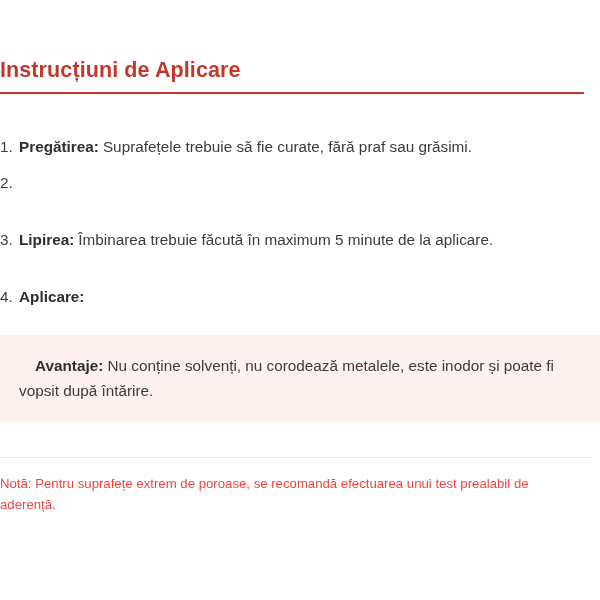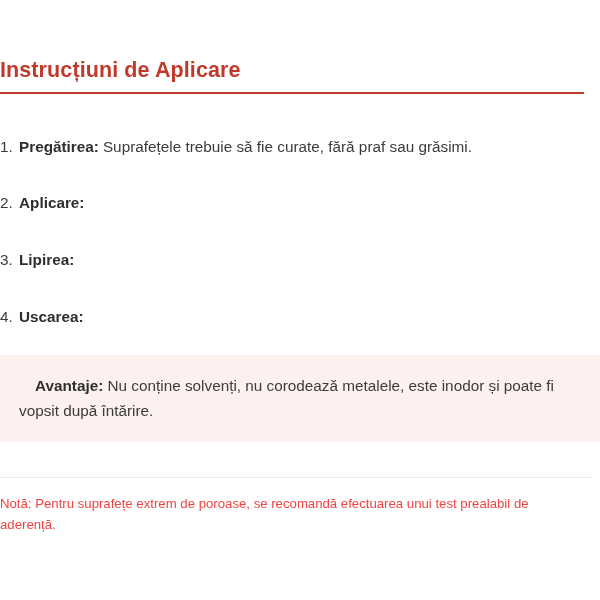--- a/index.html
+++ b/index.html
@@ -120,31 +120,31 @@
   <ol class="steps">
 
     <li class="step">
       <span class="step-num">1.</span>
       <span class="step-term">Pregătirea:</span>
       <span class="step-text">Suprafețele trebuie să fie curate, fără praf sau grăsimi.</span>
     </li>
 
     <li class="step">
       <span class="step-num">2.</span>
-      <span class="step-term">Aplicare:</span>
     </li>
 
     <li class="step">
       <span class="step-num">3.</span>
       <span class="step-term">Lipirea:</span>
+      <span class="step-text">Îmbinarea trebuie făcută în maximum 5 minute de la aplicare.</span>
     </li>
 
     <li class="step">
       <span class="step-num">4.</span>
-      <span class="step-term">Uscarea:</span>
+      <span class="step-term">Aplicare:</span>
     </li>
 
   </ol>
 
   <div class="callout">
     <div class="callout-body">
       <span class="callout-term">Avantaje:</span>
       <span>Nu conține solvenți, nu corodează metalele, este inodor și poate fi vopsit după întărire.</span>
     </div>
   </div>

